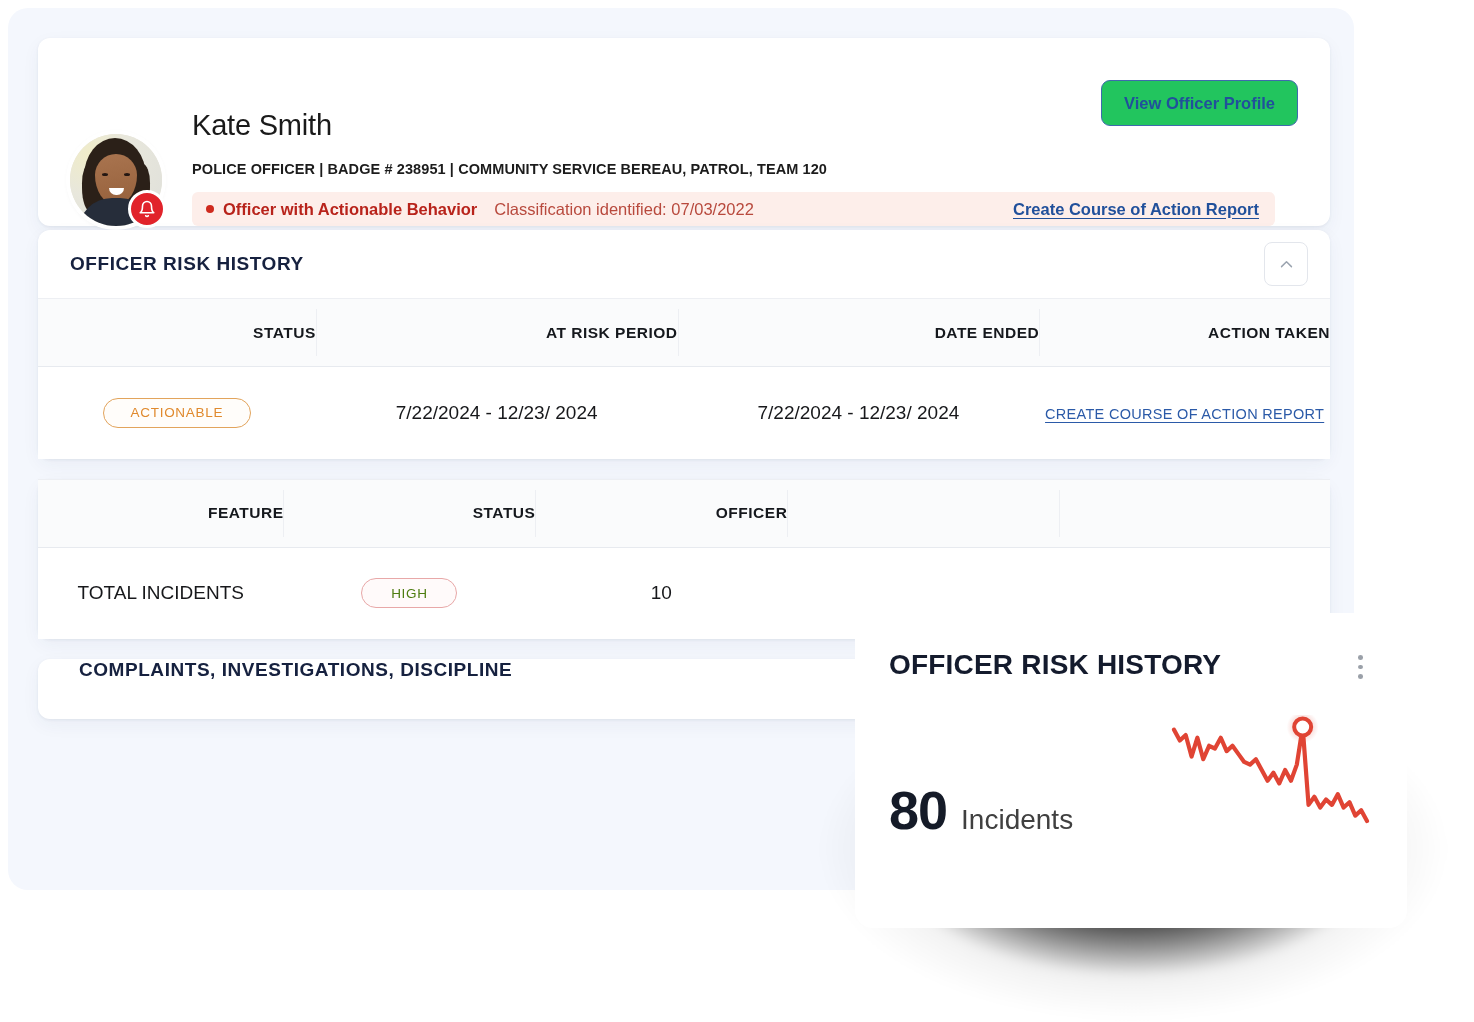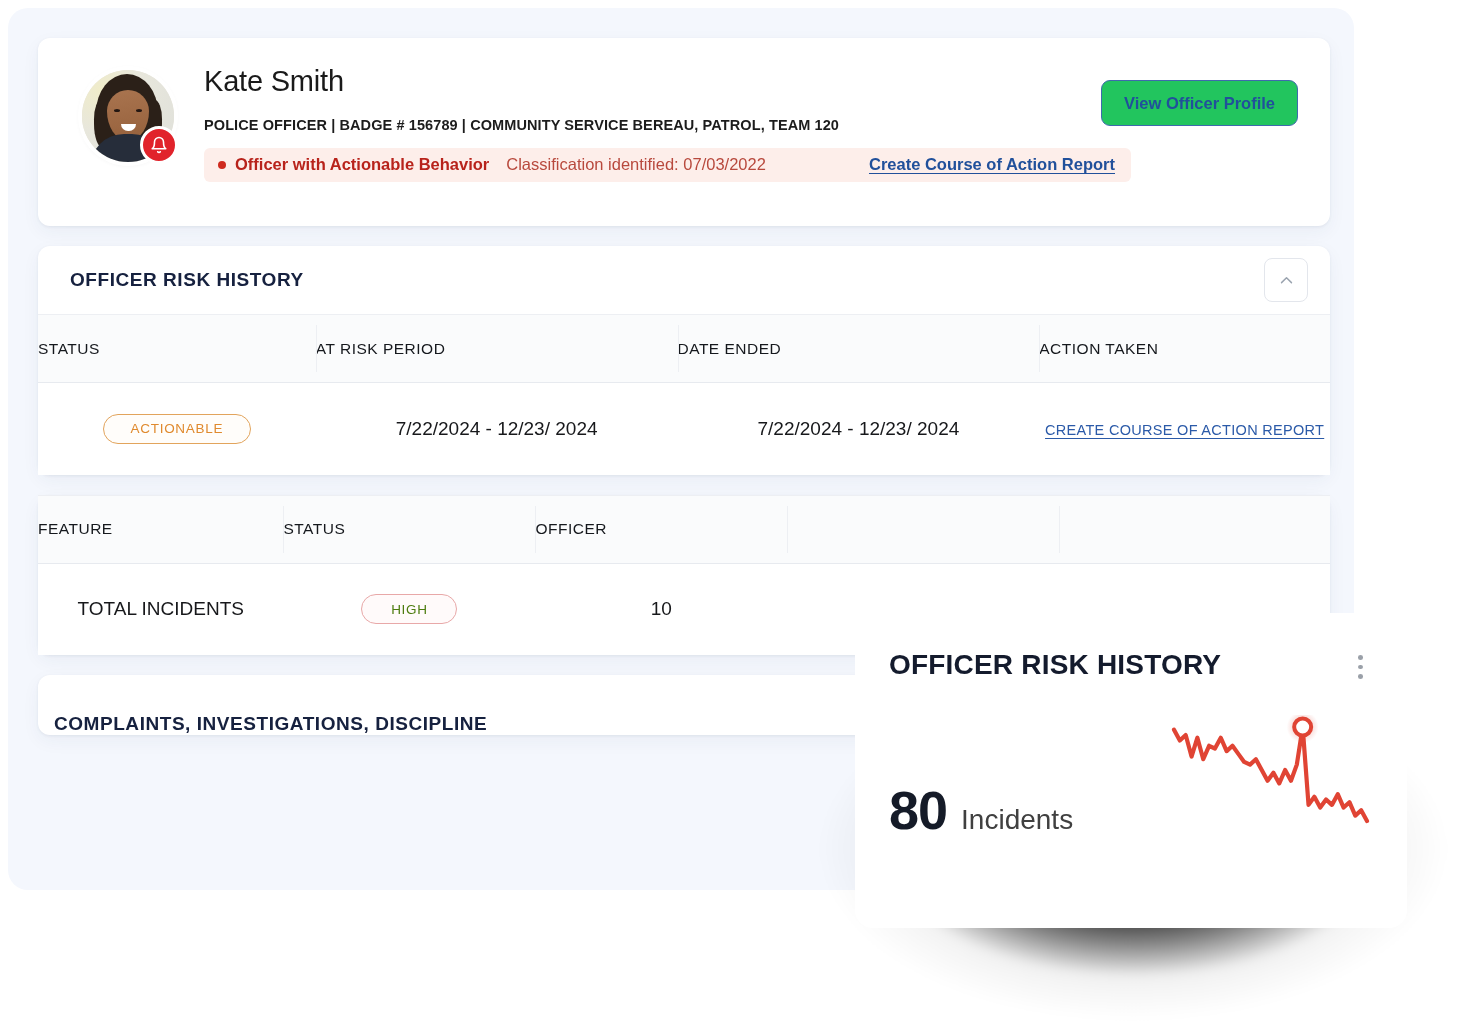--- a/index.html
+++ b/index.html
@@ -35,24 +35,24 @@
   .card {
     background: #ffffff;
     border-radius: 12px;
     box-shadow: 0 1px 3px rgba(30,50,90,0.07), 0 6px 18px rgba(30,50,90,0.05);
     position: relative;
   }
 
   
   .profile-card {
     height: 188px;
-    padding: 26px 30px 0 44px;
-    display: flex;
-    align-items: flex-start;
-    margin-bottom: 20px;
+    padding: 26px 30px 0 32px;
+    display: flex;
+    align-items: flex-end;
+    margin-bottom: 4px;
   }
 
   .avatar-wrap {
     position: relative;
     width: 92px;
     height: 92px;
     flex: 0 0 92px;
     margin-top: 6px;
   }
 
@@ -151,21 +151,21 @@
   }
 
   .alert-bar {
     margin-top: 15px;
     height: 34px;
     background: #fdeeea;
     border-radius: 6px;
     display: flex;
     align-items: center;
     padding: 0 16px 0 14px;
-    width: 927px;
+    width: 1083px;
   }
   .alert-dot {
     width: 8px; height: 8px; border-radius: 50%;
     background: #cf2a1e;
     flex: 0 0 8px;
     margin-right: 9px;
   }
   .alert-title {
     font-size: 16.5px;
     font-weight: 700;
@@ -238,24 +238,24 @@
   .collapse-btn svg { width: 17px; height: 17px; display:block; }
 
   
   .tbl { width: 100%; border-collapse: collapse; table-layout: fixed; }
   .tbl thead th {
     background: #fafbfc;
     border-top: 1px solid #edeff3;
     border-bottom: 1px solid #e7eaef;
     height: 68px;
     font-size: 15.5px;
-    font-weight: 400;
+    font-weight: 700;
     color: #15181d;
     letter-spacing: 0.5px;
-    text-align: left;
+    text-align: right;
     position: relative;
   }
   .tbl thead th + th::before {
     content: "";
     position: absolute;
     left: 0; top: 10px; bottom: 10px;
     width: 1px;
     background: #edeff3;
   }
   .tbl tbody td {
@@ -295,21 +295,21 @@
     font-size: 14.5px;
     letter-spacing: 0.3px;
     color: #2b5aa8;
     text-decoration: underline;
     text-underline-offset: 3px;
     cursor: pointer;
   }
   .num-red { color: #c5271f; font-size: 19px; }
 
   
-  .collapsed-card { height: 60px; display: flex; align-items: flex-end; padding: 0 16px; }
+  .collapsed-card { height: 60px; display: flex; align-items: flex-start; padding: 0 41px; }
   .collapsed-card .section-title { font-size: 19px; }
 
   
   .floating-shadow {
     position: absolute;
     left: 790px;
     top: 630px;
     width: 660px;
     height: 390px;
     border-radius: 26px;
@@ -441,21 +441,21 @@
         <div class="bell-badge">
           <svg viewBox="0 0 24 24" fill="none" stroke="#ffffff" stroke-width="2.1" stroke-linecap="round" stroke-linejoin="round" aria-hidden="true">
             <path d="M18 8A6 6 0 0 0 6 8c0 7-3 9-3 9h18s-3-2-3-9"></path>
             <path d="M13.7 21a2 2 0 0 1-3.4 0"></path>
           </svg>
         </div>
       </div>
 
       <div class="profile-main">
         <div class="officer-name">Kate Smith</div>
-        <div class="officer-meta">POLICE OFFICER | BADGE # 156789 | COMMUNITY SERVICE BEREAU, PATROL, TEAM 120</div>
+        <div class="officer-meta">POLICE OFFICER | BADGE # 238951 | COMMUNITY SERVICE BEREAU, PATROL, TEAM 120</div>
 
         <div class="alert-bar">
           <span class="alert-dot"></span>
           <span class="alert-title">Officer with Actionable Behavior</span>
           <span class="alert-sub">Classification identified: 07/03/2022</span>
           <span class="alert-link">Create Course of Action Report</span>
         </div>
       </div>
 
       <button class="view-profile-btn">View Officer Profile</button>

